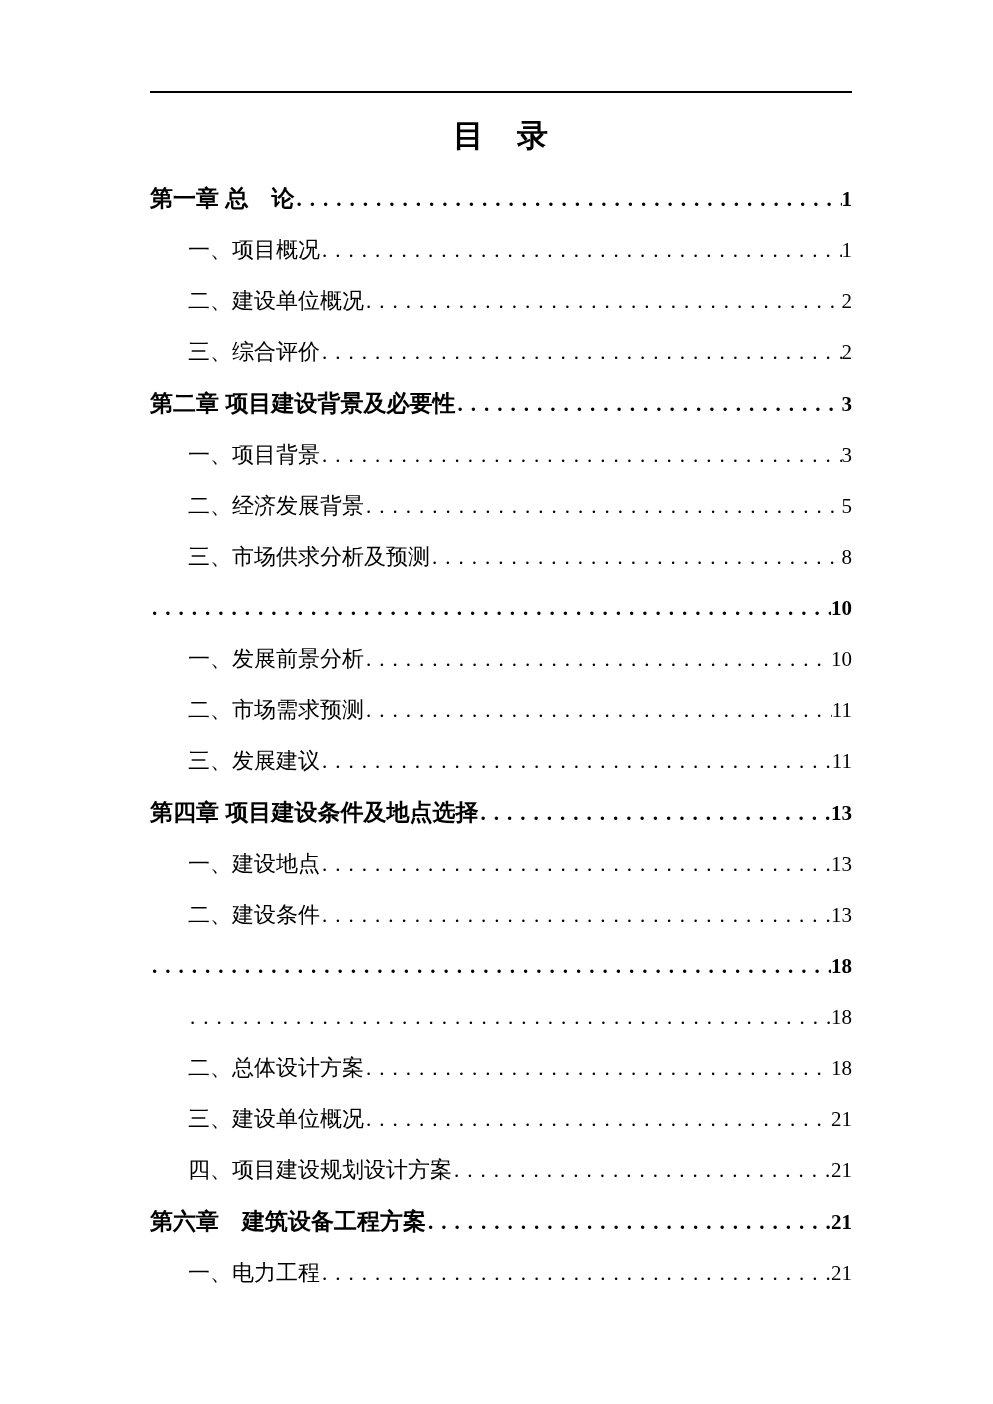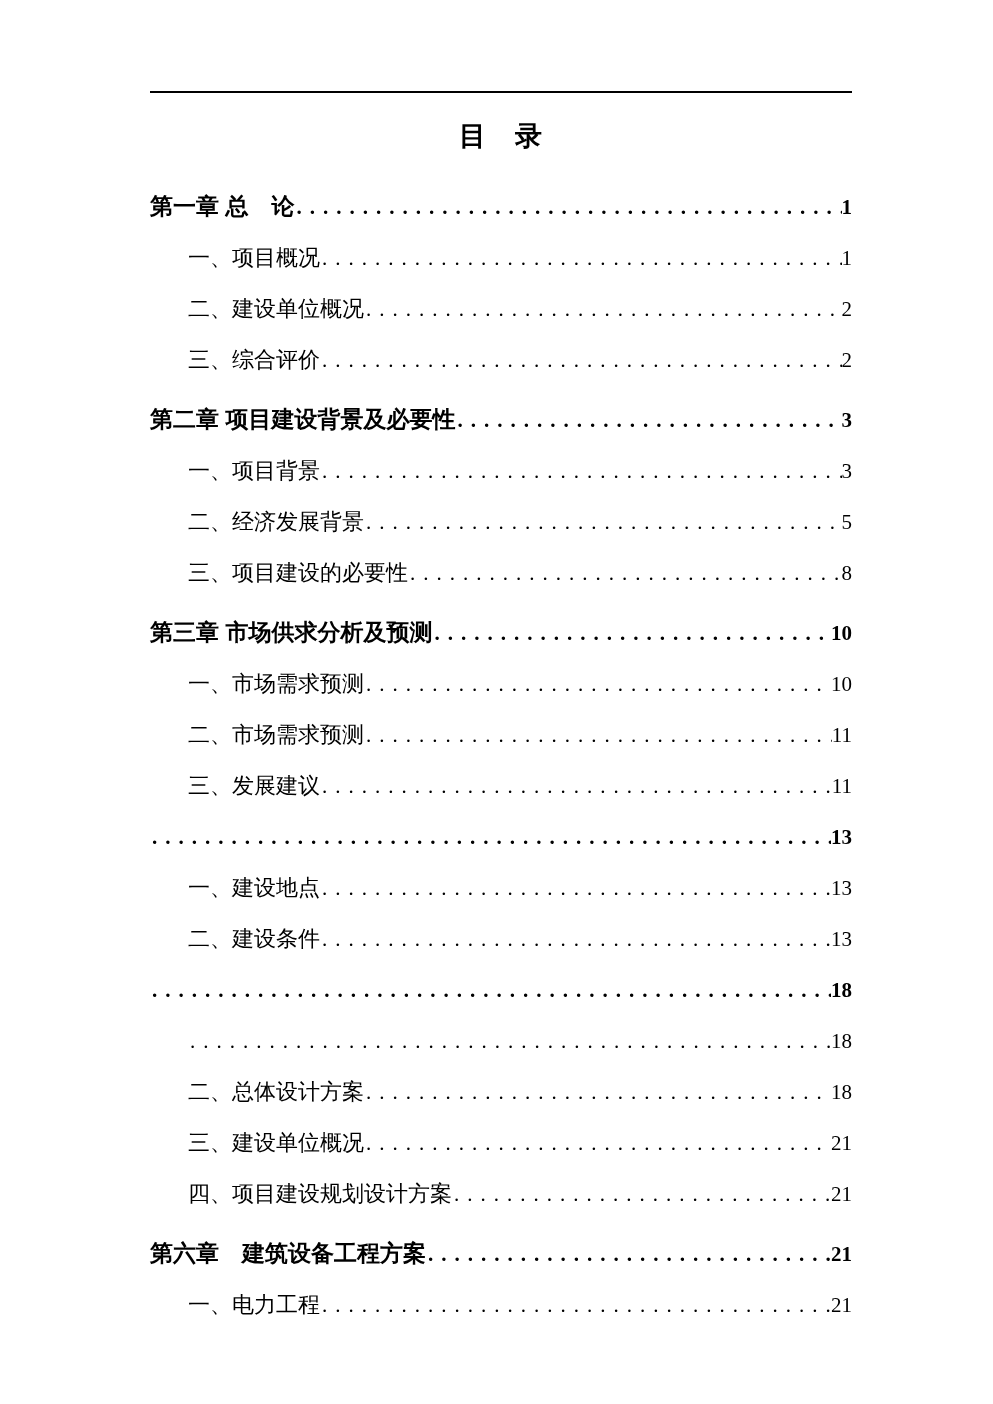--- a/index.html
+++ b/index.html
@@ -20,21 +20,21 @@
     font-family: "Liberation Serif", "DejaVu Serif", serif;
   }
   .header-rule {
     width: 100%;
     height: 0;
     border-top: 2px solid #000000;
   }
   .toc-title {
     margin: 20px 0 7px 0;
     text-align: center;
-    font-size: 27px;
+    font-size: 31px;
     line-height: 46px;
     font-weight: bold;
     font-family: "Liberation Sans", "DejaVu Sans", sans-serif;
     letter-spacing: 1px;
   }
   .toc-list {
     margin-top: 26px;
   }
   .toc-row {
     display: flex;
@@ -42,21 +42,20 @@
     line-height: 26px;
     margin-bottom: 25px;
     white-space: nowrap;
   }
   .toc-row.level-1 {
     font-weight: bold;
     font-size: 23px;
   }
   .toc-row.level-1 .toc-label {
     font-family: "Liberation Sans", "DejaVu Sans", sans-serif;
-    margin-top: 8px;
   }
   .toc-row.level-2 {
     font-size: 22px;
     padding-left: 38px;
   }
   .toc-label {
     flex: 0 0 auto;
   }
   .dots {
     flex: 1 1 auto;
@@ -110,45 +109,45 @@
         <span class="toc-label">一、项目背景</span>
         <span class="dots">........................................................................................................................</span>
         <span class="toc-page">3</span>
       </div>
       <div class="toc-row level-2">
         <span class="toc-label">二、经济发展背景</span>
         <span class="dots">........................................................................................................................</span>
         <span class="toc-page">5</span>
       </div>
       <div class="toc-row level-2">
-        <span class="toc-label">三、项目建设的必要性</span>
+        <span class="toc-label">三、市场供求分析及预测</span>
         <span class="dots">........................................................................................................................</span>
         <span class="toc-page">8</span>
       </div>
       <div class="toc-row level-1">
-        <span class="toc-label">第三章 市场供求分析及预测</span>
         <span class="dots">........................................................................................................................</span>
         <span class="toc-page">10</span>
       </div>
       <div class="toc-row level-2">
-        <span class="toc-label">一、市场需求预测</span>
+        <span class="toc-label">一、发展前景分析</span>
         <span class="dots">........................................................................................................................</span>
         <span class="toc-page">10</span>
       </div>
       <div class="toc-row level-2">
         <span class="toc-label">二、市场需求预测</span>
         <span class="dots">........................................................................................................................</span>
         <span class="toc-page">11</span>
       </div>
       <div class="toc-row level-2">
         <span class="toc-label">三、发展建议</span>
         <span class="dots">........................................................................................................................</span>
         <span class="toc-page">11</span>
       </div>
       <div class="toc-row level-1">
+        <span class="toc-label">第四章 项目建设条件及地点选择</span>
         <span class="dots">........................................................................................................................</span>
         <span class="toc-page">13</span>
       </div>
       <div class="toc-row level-2">
         <span class="toc-label">一、建设地点</span>
         <span class="dots">........................................................................................................................</span>
         <span class="toc-page">13</span>
       </div>
       <div class="toc-row level-2">
         <span class="toc-label">二、建设条件</span>

